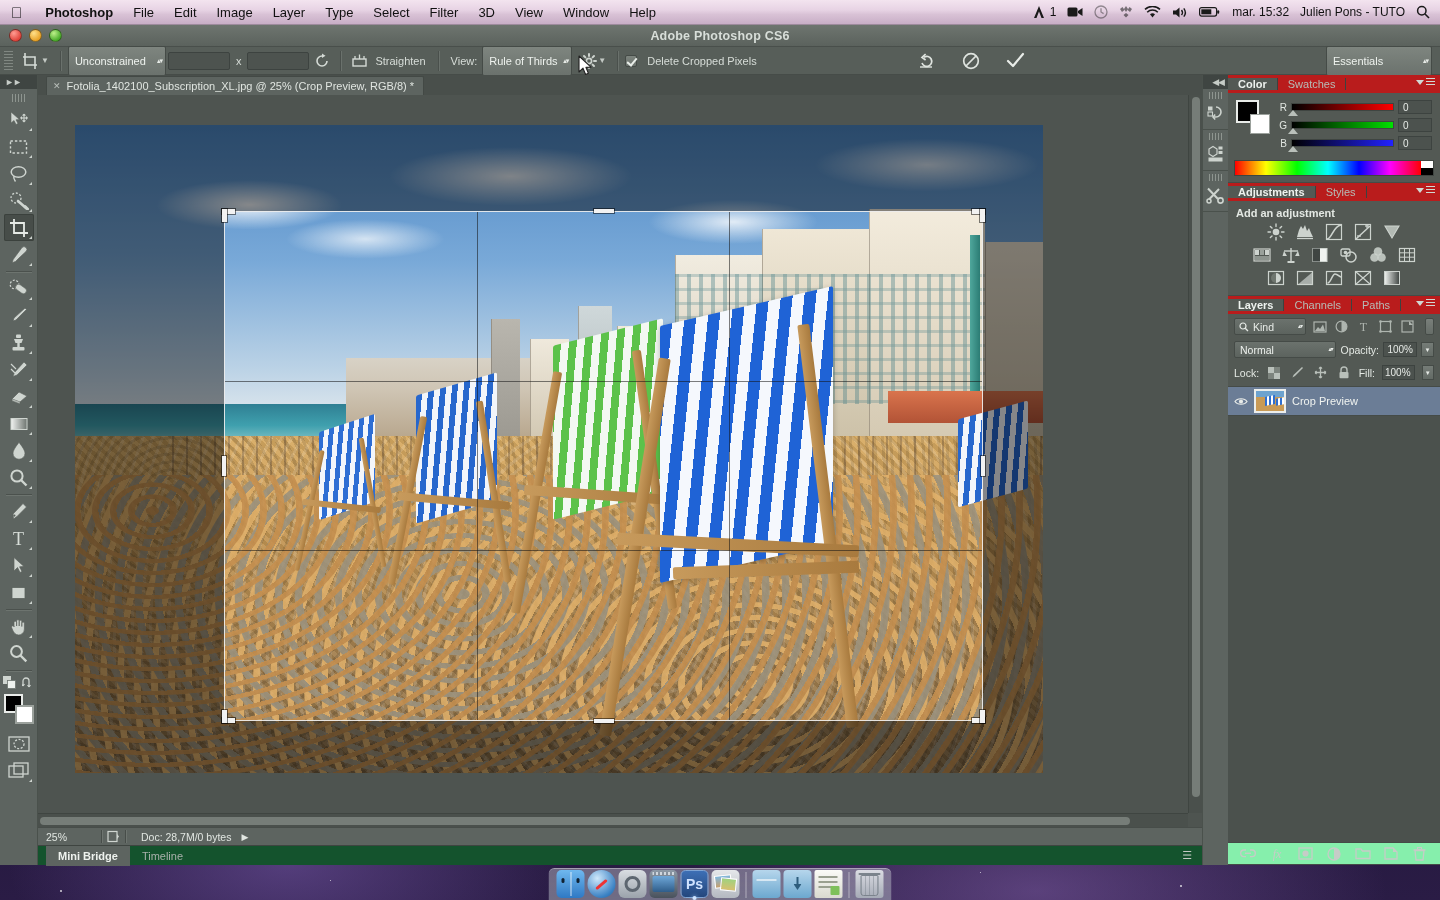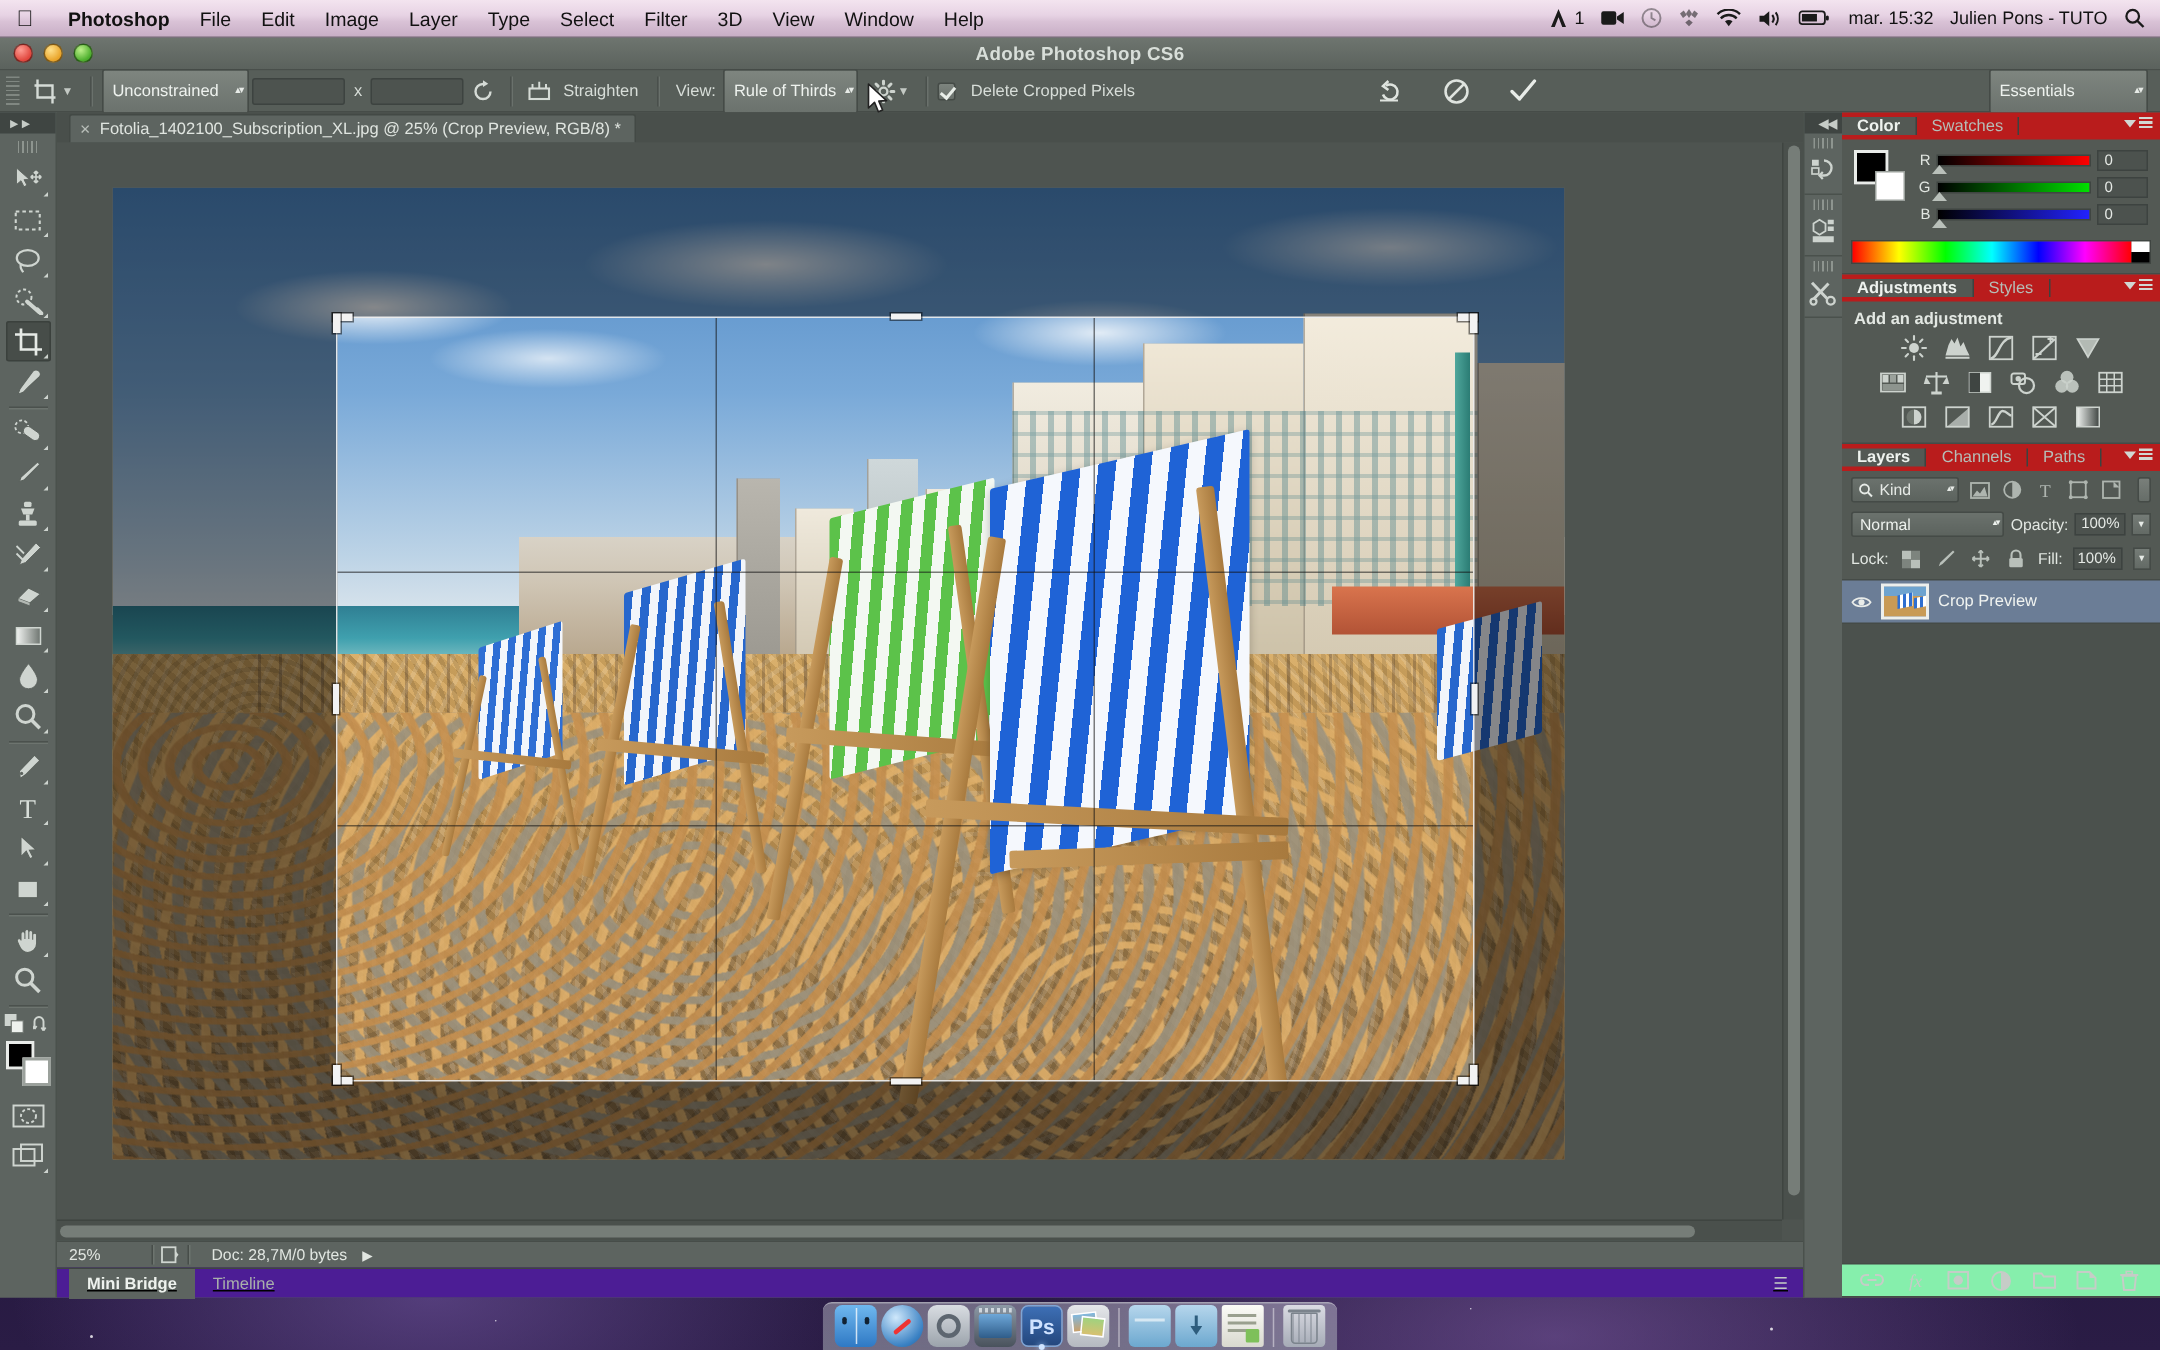--- a/index.html
+++ b/index.html
@@ -204,22 +204,22 @@
   .statusbar {
     height:18px; background:#5d6460; border-top:1px solid #474d49;
     display:flex; align-items:center; font-size:10.5px; color:#e1e6e1; padding-left:8px;
   }
   .st-zoom { width:50px; text-align:left; }
   .st-sep { width:1px; height:13px; background:#474d49; box-shadow:1px 0 0 #6d746f; margin:0 5px; }
   .st-doc { margin-left:10px; }
   .st-tri { margin-left:10px; font-size:9px; }
 
   .bottom-tabs {
-    height:20px; background:#4c1d95; border-top:1px solid #3f4541;
-    display:flex; align-items:center; padding-left:8px; gap:0; font-size:11px;text-decoration:underline;
+    height:20px; background:#14532d; border-top:1px solid #3f4541;
+    display:flex; align-items:center; padding-left:8px; gap:0; font-size:11px;
   }
   .bt {
     padding:0 12px; height:20px; display:flex; align-items:center; color:#a9b0ab;
   }
   .bt.active { background:#5d6460; color:#eef2ee; font-weight:bold; }
   .bt-right { margin-left:auto; padding-right:10px; color:#c3c9c4; font-size:11px; }
 
   
   .icon-rail {
     width:26px; background:#5d6460; border-left:1px solid #4a514c;

